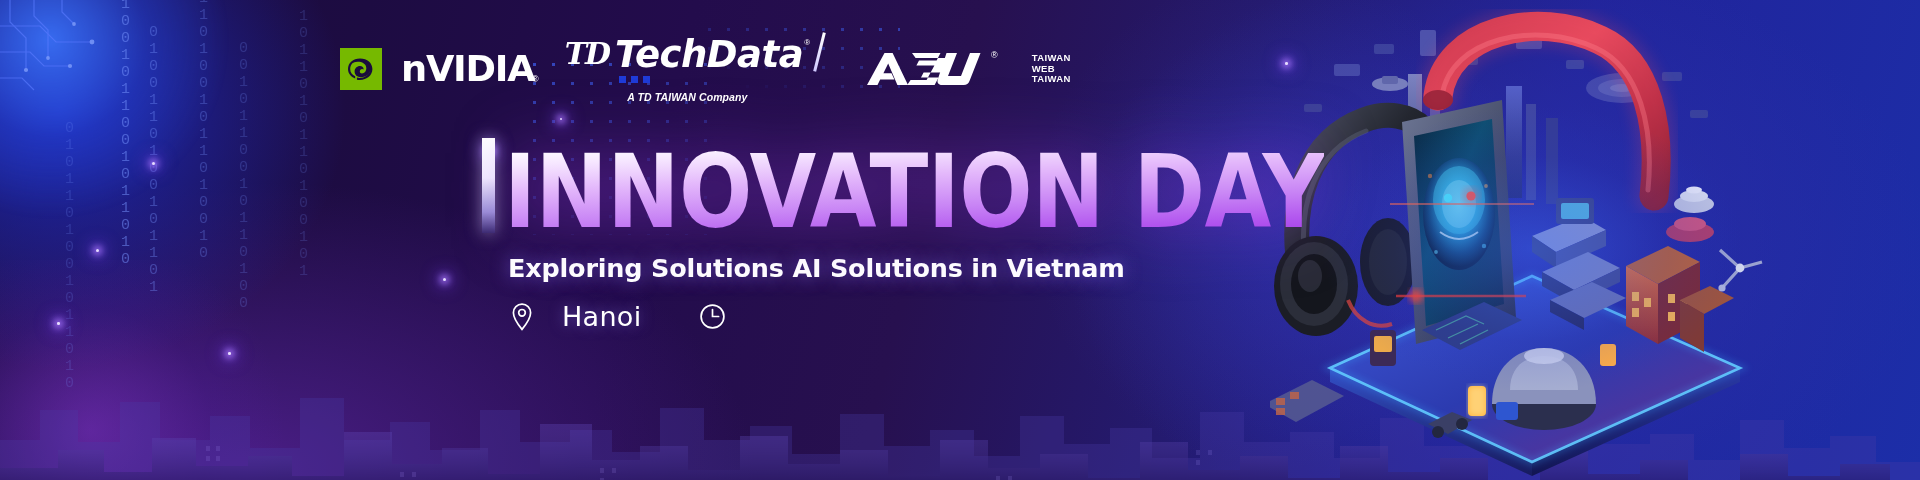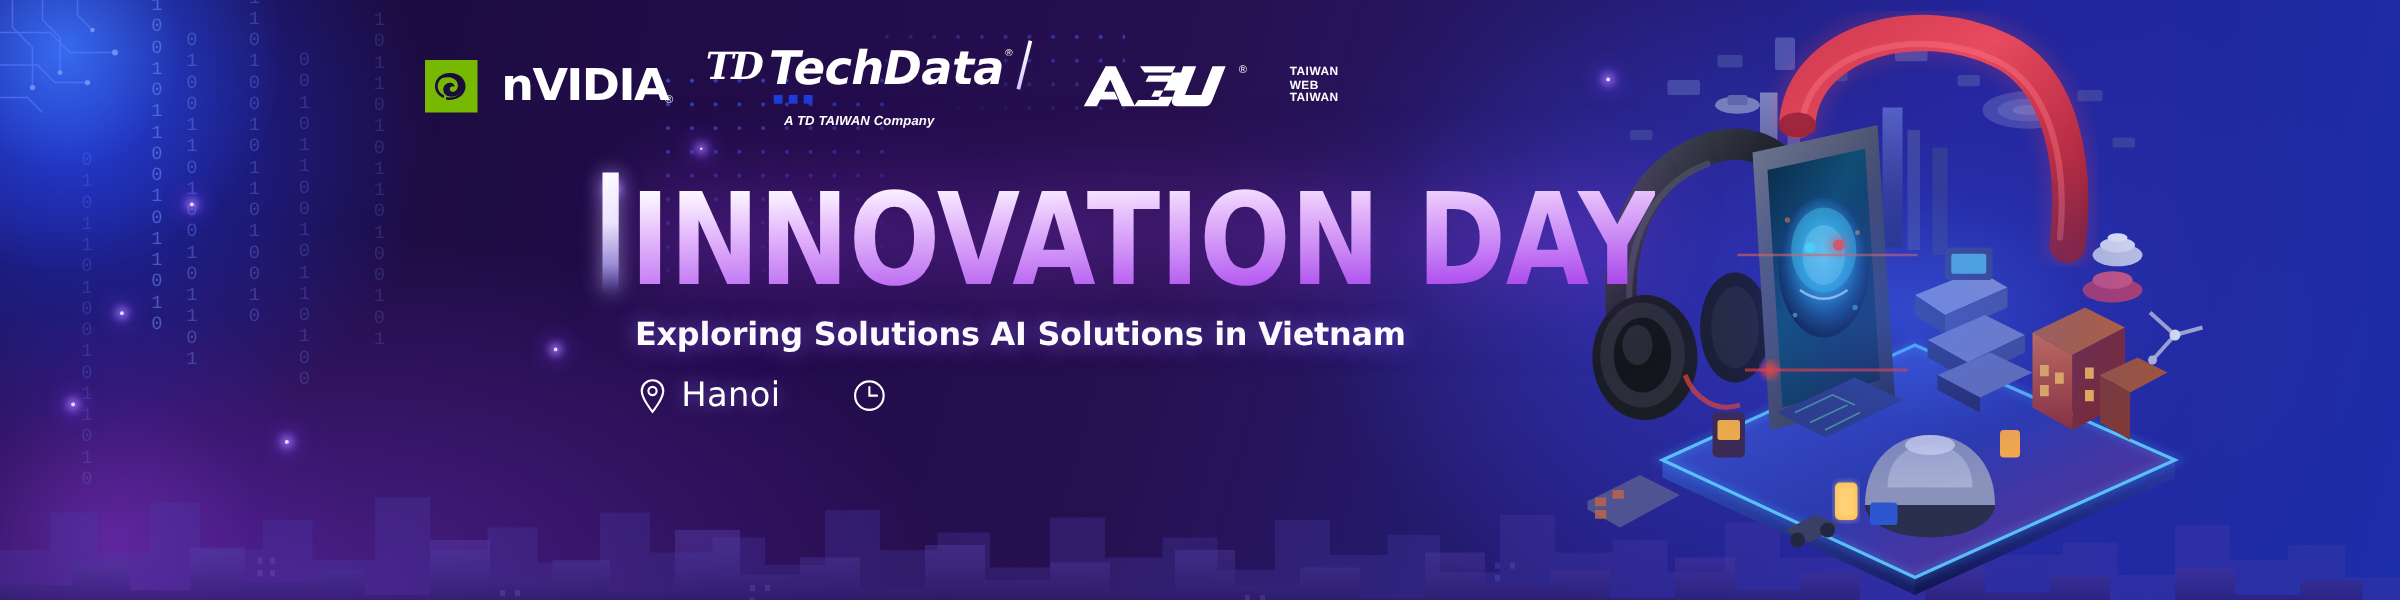--- a/index.html
+++ b/index.html
@@ -169,21 +169,21 @@
     margin-left:386px; margin-top:12px;
     font-family:"DejaVu Sans", sans-serif; font-weight:bold;
     font-size:25.5px; letter-spacing:-.2px; color:#ffffff; white-space:nowrap;
     text-shadow:0 0 18px rgba(140,110,255,.65);
   }
 
   #meta-row {
     margin-left:388px; margin-top:18px;
     display:flex; align-items:center; gap:58px;
   }
-  .meta-item { display:flex; align-items:center; gap:11px; }
+  .meta-item { display:flex; align-items:center; gap:28px; }
   .meta-icon { flex:0 0 auto; display:block; }
   .meta-text {
     font-family:"DejaVu Sans", sans-serif; font-weight:normal;
     font-size:27px; color:#ffffff; letter-spacing:.3px; white-space:nowrap;
     text-shadow:0 0 14px rgba(150,130,255,.55);
   }
 
   
   #illustration {
     position:absolute; right:130px; top:0px; width:520px; height:480px; z-index:12;

